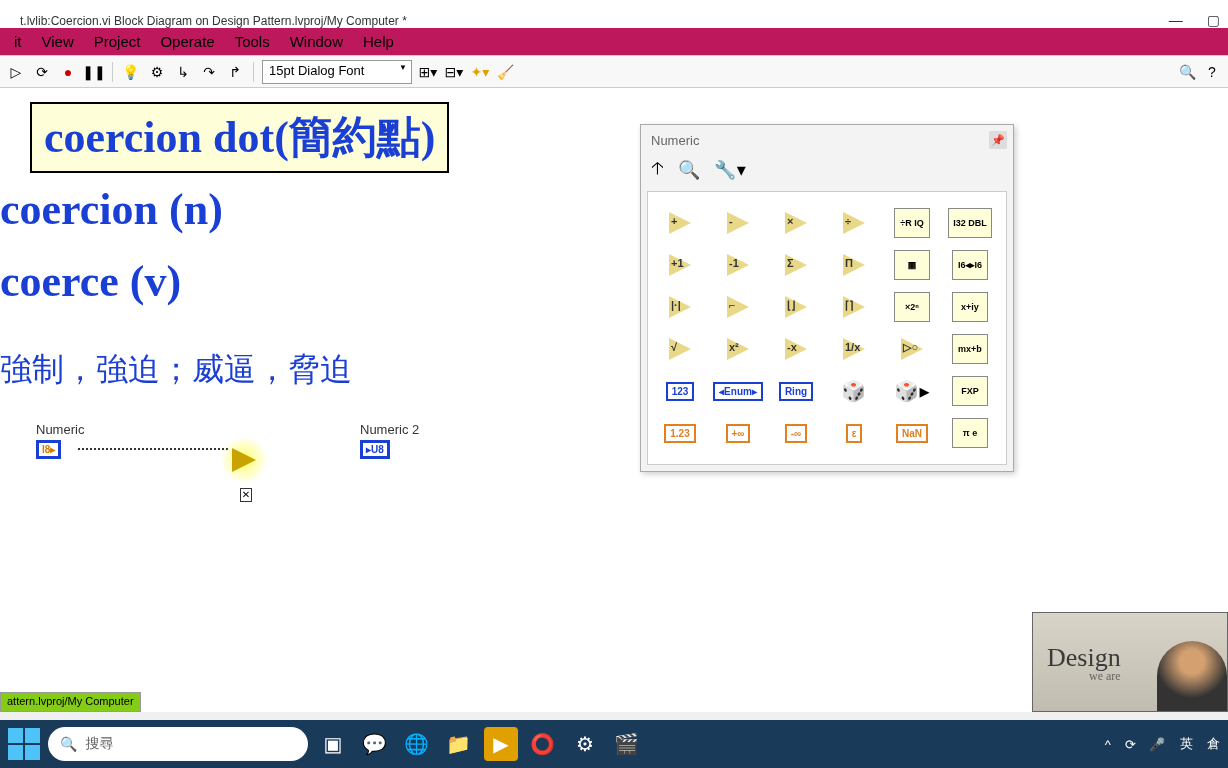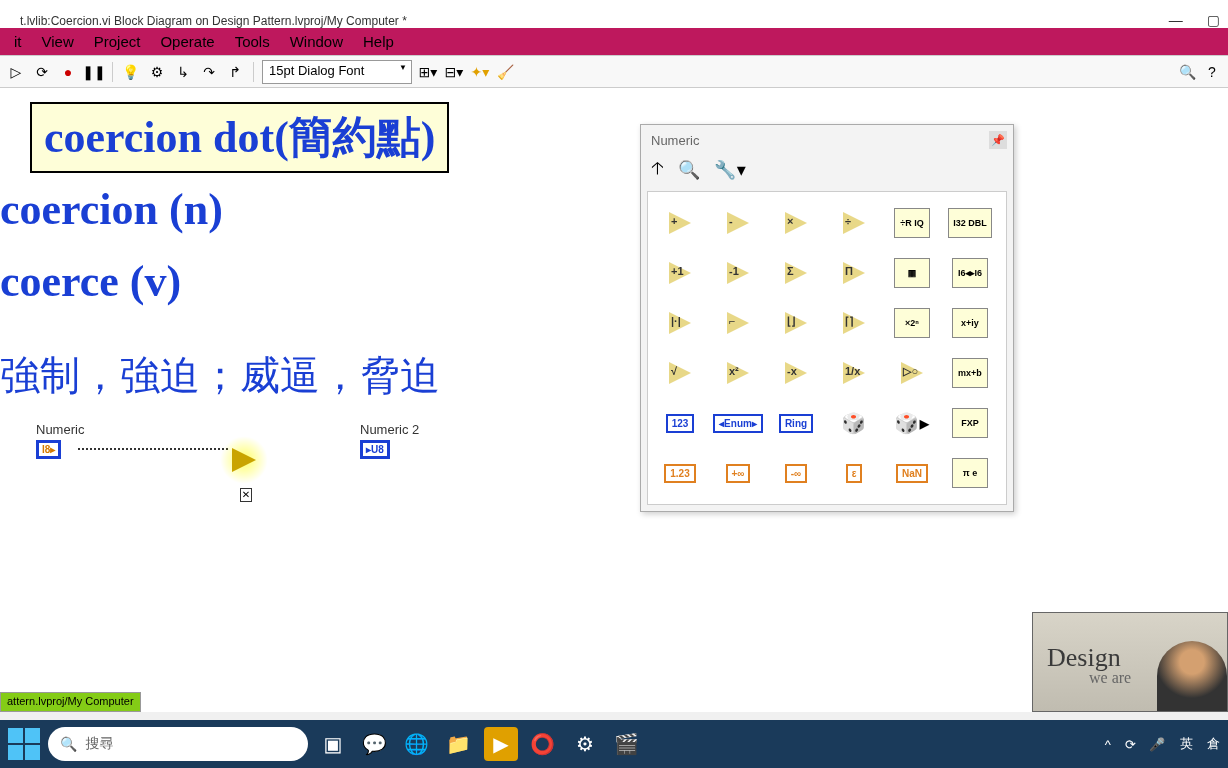--- a/index.html
+++ b/index.html
@@ -20,51 +20,51 @@
 .toolbar .right { margin-left: auto; display: flex; gap: 4px; }
 
 .canvas { position: relative; background: #fff; height: 624px; width: 100%; }
 
 .title-box { position: absolute; left: 30px; top: 14px; border: 2px solid #000; background: #fefed8; padding: 4px 12px; }
 .title-box span { font-size: 44px; font-weight: bold; color: #1a3fd4; font-family: "Times New Roman", serif; }
 
 .large-text { position: absolute; font-size: 44px; font-weight: bold; color: #1a3fd4; font-family: "Times New Roman", serif; }
 .t1 { left: 0; top: 96px; }
 .t2 { left: 0; top: 168px; }
-.med-text { position: absolute; left: 0; top: 260px; font-size: 40px; color: #1a3fd4; font-family: "Microsoft JhengHei", sans-serif; }
+.med-text { position: absolute; left: 0; top: 260px; font-size: 32px; color: #1a3fd4; font-family: "Microsoft JhengHei", sans-serif; }
 
 .node-label { position: absolute; font-size: 13px; color: #333; }
 .node-box { position: absolute; border: 2px solid #1a3fd4; background: #fff; font-size: 10px; font-weight: bold; padding: 1px 3px; display: flex; align-items: center; }
 .node-box.orange { color: #d47a00; }
 .node-box.blue { color: #1a3fd4; }
 .wire { position: absolute; border-top: 2px dotted #333; }
 
 .add-node { position: absolute; left: 220px; top: 348px; width: 48px; height: 48px; }
 .add-glow { position: absolute; inset: 0; background: radial-gradient(circle, rgba(255,255,0,0.6) 0%, rgba(255,255,0,0) 70%); }
 .add-tri { position: absolute; left: 12px; top: 12px; width: 0; height: 0; border-left: 24px solid #c9a400; border-top: 12px solid transparent; border-bottom: 12px solid transparent; }
 .small-x { position: absolute; left: 240px; top: 400px; border: 1px solid #333; width: 12px; height: 14px; background: #fff; font-size: 10px; text-align: center; }
 
 .palette { position: absolute; left: 640px; top: 36px; width: 374px; background: #f3f3f3; border: 1px solid #aaa; box-shadow: 2px 2px 6px rgba(0,0,0,0.2); }
 .palette-title { height: 30px; display: flex; align-items: center; padding: 0 10px; font-size: 13px; color: #666; position: relative; }
 .palette-close { position: absolute; right: 6px; top: 6px; width: 18px; height: 18px; background: #ddd; text-align: center; font-size: 11px; line-height: 18px; cursor: pointer; }
 .palette-toolbar { height: 30px; display: flex; align-items: center; padding: 0 10px; gap: 14px; font-size: 18px; }
-.palette-grid { background: #fff; margin: 6px; padding: 16px 10px; display: grid; grid-template-columns: repeat(6, 1fr); gap: 20px 10px; border: 1px solid #ccc; }
+.palette-grid { background: #fff; margin: 6px; padding: 16px 10px; display: grid; grid-template-columns: repeat(6, 1fr); gap: 12px 10px; border: 1px solid #ccc; }
 .palette-item { width: 44px; height: 30px; display: flex; align-items: center; justify-content: center; cursor: pointer; position: relative; }
 .tri-icon { width: 0; height: 0; border-left: 22px solid #e8d888; border-top: 11px solid transparent; border-bottom: 11px solid transparent; position: relative; }
 .tri-icon::before { content: attr(data-sym); position: absolute; left: -20px; top: -8px; font-size: 11px; font-weight: bold; color: #333; }
 .rect-icon { border: 2px solid; padding: 2px 4px; font-size: 10px; font-weight: bold; background: #fff; }
 .rect-icon.blue { border-color: #1a3fd4; color: #1a3fd4; }
 .rect-icon.orange { border-color: #e08020; color: #e08020; }
 .sub-icon { border: 1px solid #888; background: #fefed8; padding: 4px; font-size: 9px; font-weight: bold; text-align: center; min-width: 36px; min-height: 30px; display: flex; flex-direction: column; justify-content: center; }
 
 .bottom-status { position: absolute; left: 0; bottom: 56px; height: 20px; background: #84cc16; border: 1px solid #999; padding: 2px 6px; font-size: 11px; }
 
 .webcam { position: absolute; right: 0; bottom: 56px; width: 196px; height: 100px; background: linear-gradient(#d8d4c8, #c0bcb0); border: 1px solid #666; overflow: hidden; }
 .webcam .family { position: absolute; left: 14px; top: 30px; font-family: cursive; font-size: 26px; color: #3a3a3a; }
-.webcam .weare { position: absolute; left: 56px; top: 56px; font-family: cursive; font-size: 16px; color: #666; }
+.webcam .weare { position: absolute; left: 56px; top: 56px; font-family: cursive; font-size: 12px; color: #666; }
 .webcam .person { position: absolute; right: 0; bottom: 0; width: 70px; height: 70px; background: radial-gradient(circle at 50% 30%, #d4a070 20%, #333 60%); border-radius: 50% 50% 0 0; }
 
 .taskbar { position: absolute; bottom: 0; left: 0; right: 0; height: 48px; background: #1a3a5a; display: flex; align-items: center; padding: 0 8px; gap: 8px; }
 .taskbar .start { width: 32px; height: 32px; display: grid; grid-template-columns: 1fr 1fr; grid-template-rows: 1fr 1fr; gap: 2px; }
 .taskbar .start div { background: #4fc3f7; }
 .taskbar .search { flex: 0 0 260px; height: 34px; background: #fff; border-radius: 17px; display: flex; align-items: center; padding: 0 12px; gap: 8px; color: #666; font-size: 14px; }
 .taskbar .tb-icon { width: 34px; height: 34px; display: flex; align-items: center; justify-content: center; font-size: 20px; cursor: pointer; color: #fff; border-radius: 4px; }
 .taskbar .tray { margin-left: auto; display: flex; align-items: center; gap: 14px; color: #fff; font-size: 13px; }
 </style>
 </head>

